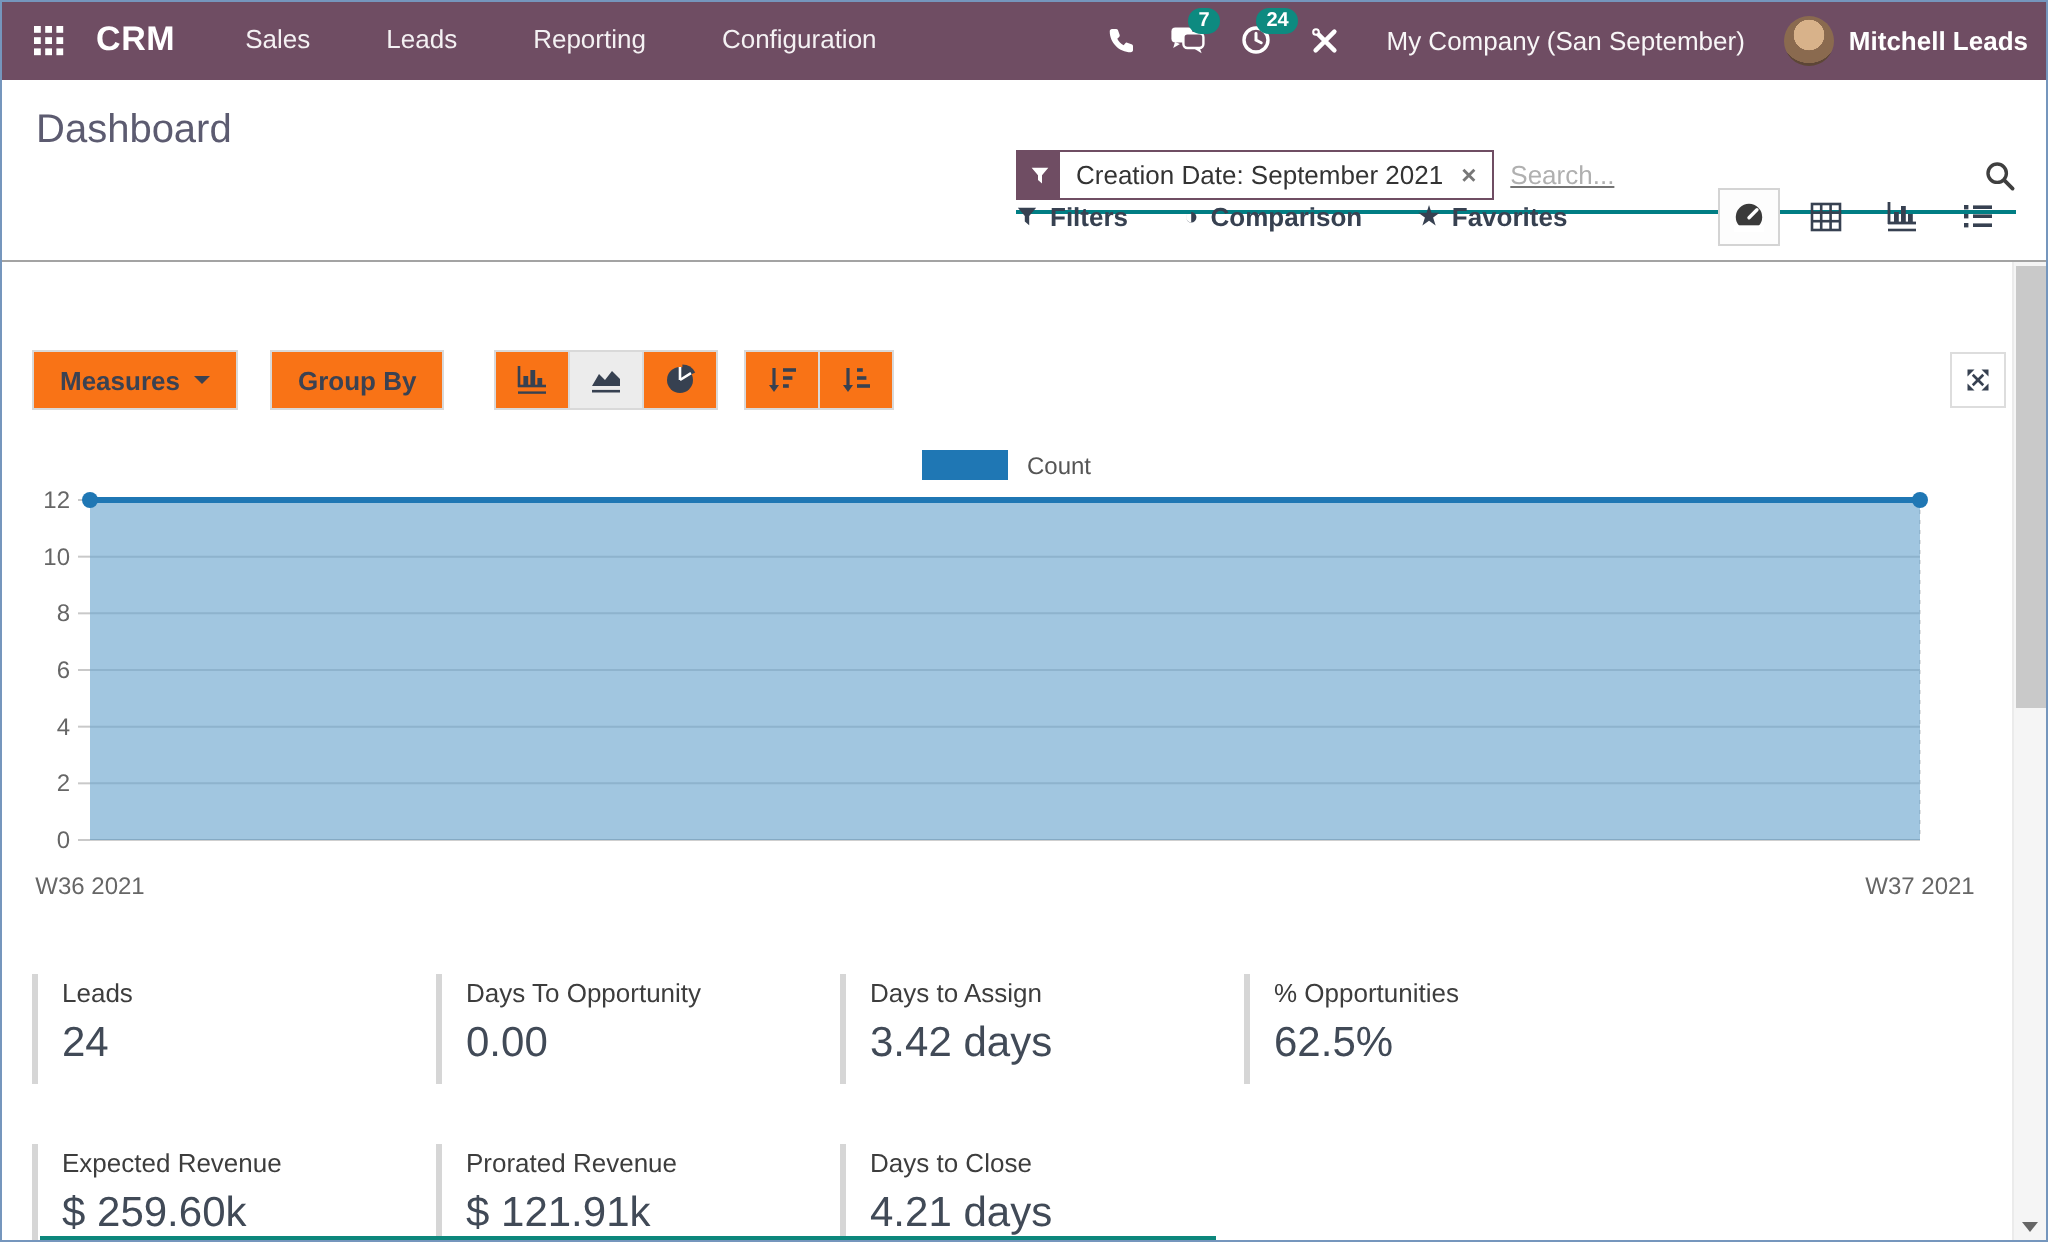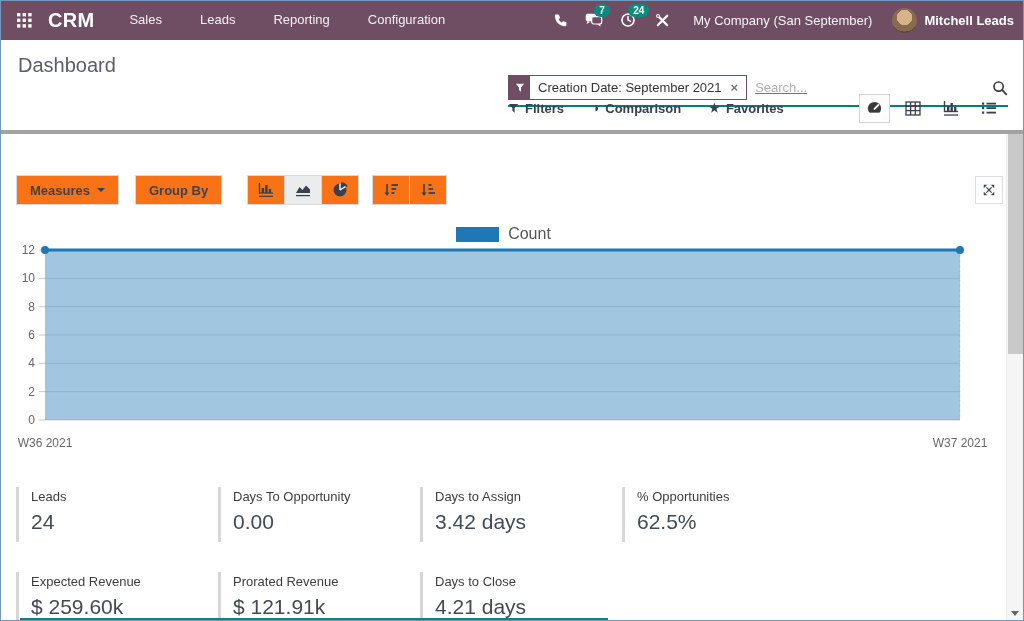--- a/index.html
+++ b/index.html
@@ -4,35 +4,35 @@
 <style>
   html,body{margin:0;padding:0;background:#fff;}
   #app{position:relative;width:1024px;height:621px;overflow:hidden;
        font-family:"Liberation Sans",sans-serif;background:#fff;}
   #frame{position:absolute;inset:0;border:1px solid #7596bd;pointer-events:none;z-index:50;}
 
   
   .navbar{position:absolute;top:0;left:0;right:0;height:40px;background:#6f4d63;
           display:flex;align-items:center;color:#fff;z-index:10;}
   .apps-btn{margin-left:13px;width:22px;height:22px;display:flex;align-items:center;justify-content:center;cursor:pointer;}
-  .brand{font-size:20px;font-weight:bold;margin:0 16px 0 13px;letter-spacing:.3px;}
+  .brand{font-size:17px;font-weight:bold;margin:0 16px 0 13px;letter-spacing:.3px;}
   .nav-item{font-size:13px;color:rgba(255,255,255,.92);padding:0 19px;line-height:40px;cursor:pointer;}
   .nav-right{margin-left:auto;display:flex;align-items:center;}
   .nav-icon-btn{position:relative;width:34px;height:40px;display:flex;align-items:center;justify-content:center;cursor:pointer;}
   .nav-badge{position:absolute;top:4px;left:17px;background:#0d8a80;color:#fff;font-size:10px;
              line-height:13px;padding:0 5px;border-radius:8px;font-weight:bold;}
   .company{font-size:13px;margin:0 20px 0 14px;color:rgba(255,255,255,.95);cursor:pointer;}
   .user-menu{display:flex;align-items:center;margin-right:10px;cursor:pointer;}
   .avatar{width:25px;height:25px;border-radius:50%;margin-right:7px;
           background:radial-gradient(circle at 50% 38%, #d8b28a 0 38%, #8a6a4f 39% 70%, #5d4636 71%);}
   .user-name{font-size:13px;font-weight:bold;}
 
   
   .control-panel{position:absolute;top:40px;left:0;right:0;height:90px;background:#fff;
-                 border-bottom:4px solid #a3a3a3;z-index:5;}
+                 border-bottom:1px solid #a3a3a3;z-index:5;}
   .page-title{position:absolute;left:18px;top:14px;font-size:20px;color:#5c5b70;}
   .search-area{position:absolute;left:508px;top:15px;width:500px;}
   .search-row{display:flex;align-items:center;border-bottom:2px solid #017e84;padding-bottom:5px;margin-top:20px;}
   .facet{display:flex;align-items:stretch;border:1px solid #6f4d63;height:23px;background:#fff;cursor:pointer;}
   .facet-icon{width:21px;background:#6f4d63;display:flex;align-items:center;justify-content:center;}
   .facet-body{display:flex;align-items:center;gap:9px;padding:0 8px;}
   .facet-label{font-size:13px;color:#333;white-space:nowrap;}
   .facet-x{font-size:13px;color:#777;font-weight:bold;cursor:pointer;line-height:1;}
   .search-input{flex:1;border:none;outline:none;font-size:13px;color:#737373;padding:2px 8px;min-width:40px;
                 font-family:"Liberation Sans",sans-serif;text-decoration:underline;}
@@ -56,21 +56,21 @@
   .btn.icon-only{padding:0 10px;}
   .btn.active{background:#ececec;}
   .caret{width:0;height:0;border-left:4px solid transparent;border-right:4px solid transparent;border-top:4px solid #3b4252;}
   .gap16{width:16px;} .gap26{width:26px;} .gap14{width:14px;}
   .expand-btn{margin-left:auto;width:28px;height:28px;border:1px solid #ddd;background:#fff;display:flex;
               align-items:center;justify-content:center;cursor:pointer;}
 
   .legend{position:absolute;top:94px;left:0;width:100%;display:flex;justify-content:center;align-items:center;
           gap:9px;cursor:pointer;}
   .legend-swatch{width:43px;height:15px;background:#1f77b4;}
-  .legend-label{font-size:16px;color:#555;}
+  .legend-label{font-size:12px;color:#555;}
 
   #chart-svg{position:absolute;top:112px;left:0;}
 
   .kpi-row{position:absolute;left:16px;display:flex;}
   .kpi-row1{top:356px;} .kpi-row2{top:441px;height:49px;}
   .kpi{width:202px;border-left:3px solid #d6d6d6;padding:2px 0 8px 12px;box-sizing:border-box;cursor:pointer;}
   .kpi-row2 .kpi{height:100%;padding-bottom:12px;}
   .kpi-label{font-size:13px;color:#3d3d3d;}
   .kpi-value{font-size:21px;color:#414a57;margin-top:6px;}
 

